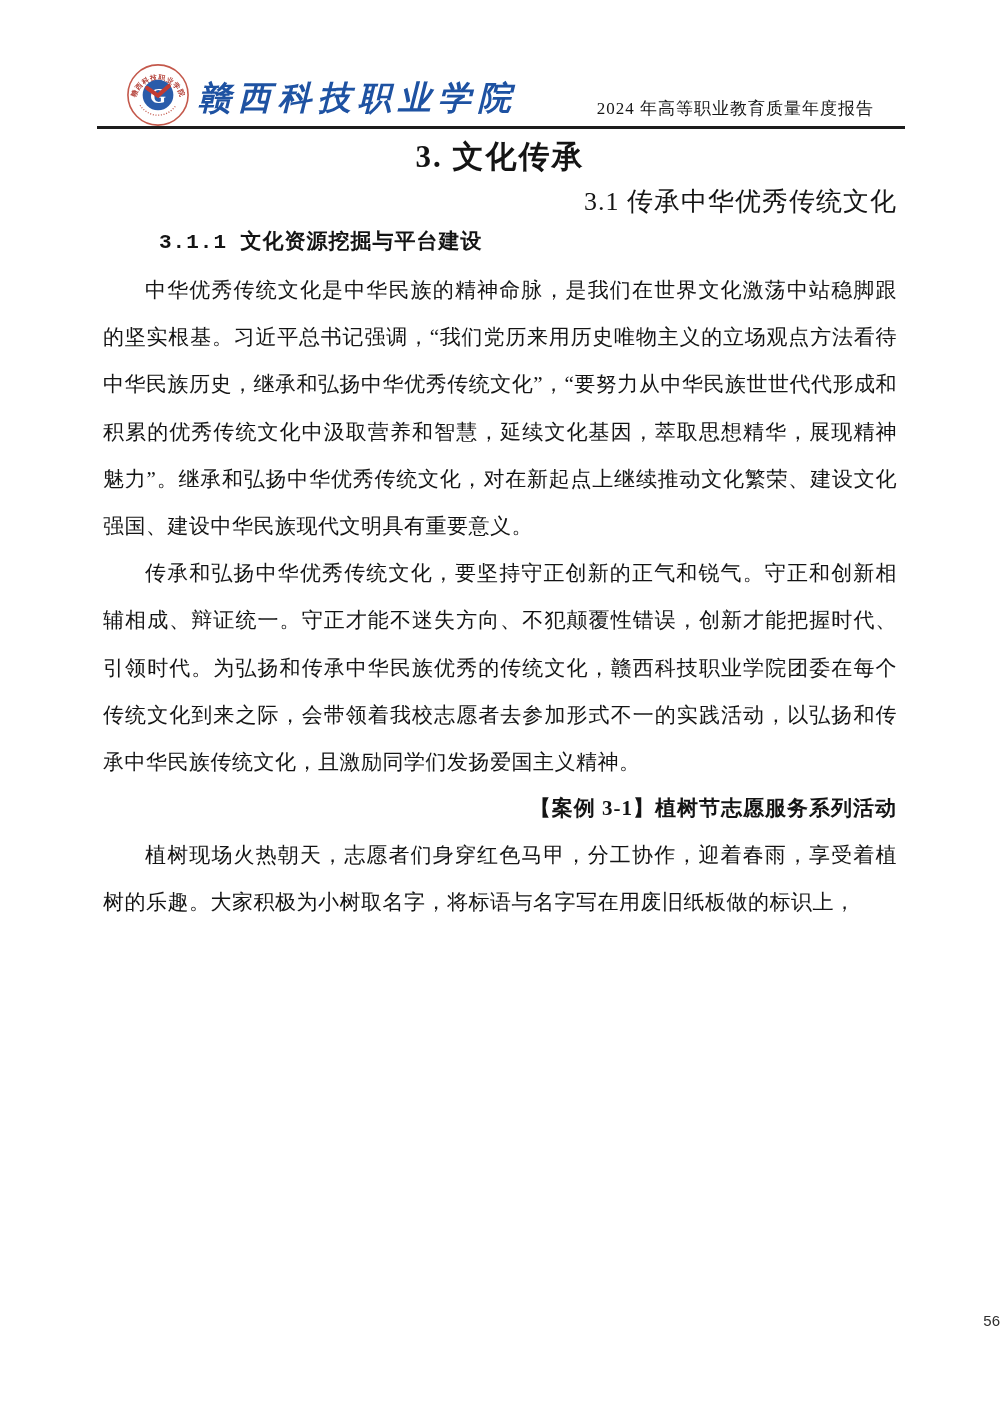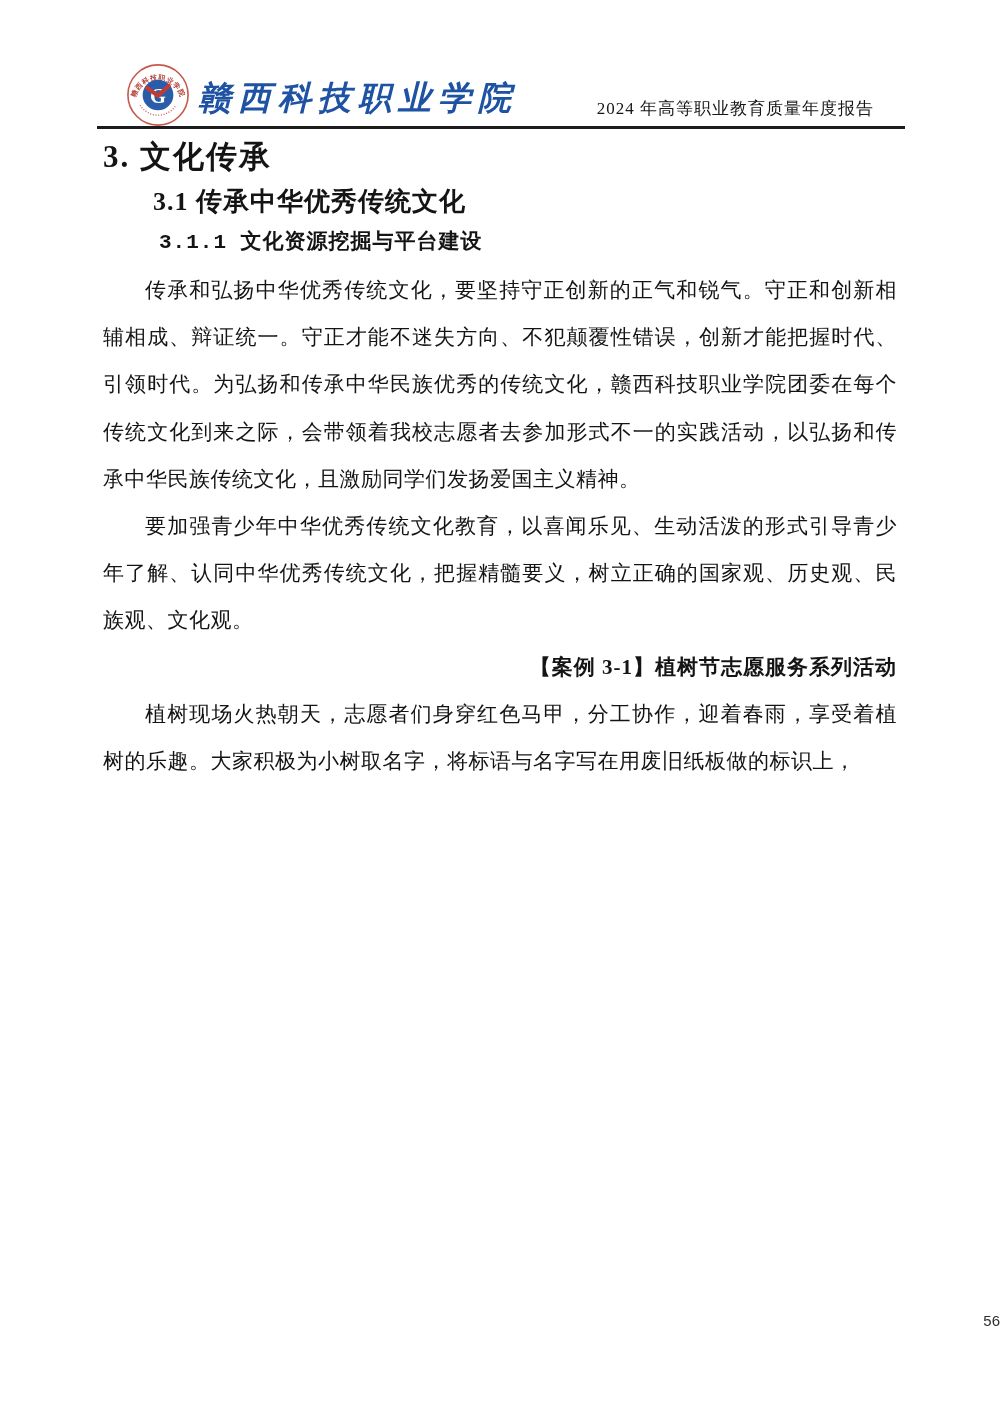--- a/index.html
+++ b/index.html
@@ -21,25 +21,25 @@
     font-family:"Liberation Serif","DejaVu Serif",serif;
   }
   .report-title{
     position:absolute;top:97px;right:126px;
     font-size:17px;color:#161616;letter-spacing:1px;white-space:nowrap;text-align:center;
   }
 
   
   .content{position:absolute;top:134px;left:103px;width:794px;}
   .chapter-title{
-    font-size:31px;font-weight:700;
+    font-size:31px;font-weight:700;text-align:center;
     margin:2px 0 4px;letter-spacing:2px;
   }
   .section-heading{
-    font-size:26px;font-weight:700;margin:6px 0 8px 50px;letter-spacing:1px;
+    font-size:26px;font-weight:400;margin:6px 0 8px 50px;letter-spacing:1px;text-align:right;
   }
   .subsection-heading{
     font-size:21px;font-weight:700;margin:8px 0 12px 56px;letter-spacing:1px;font-family:Liberation Mono, monospace;
   }
   .case-heading{
     font-size:21px;font-weight:700;margin:8px 0 10px 37px;letter-spacing:1px;text-align:right;
   }
   .paragraph{
     font-size:21px;line-height:47.2px;margin:0;
     text-indent:2em;text-align:justify;letter-spacing:0.5px;
@@ -73,21 +73,21 @@
     </div>
     <div class="college-name">赣西科技职业学院</div>
     <div class="report-title">2024 年高等职业教育质量年度报告</div>
     <div class="header-rule"></div>
   </div>
 
   <main class="content">
       <h1 class="chapter-title">3. 文化传承</h1>
       <h2 class="section-heading">3.1 传承中华优秀传统文化</h2>
       <h3 class="subsection-heading">3.1.1 文化资源挖掘与平台建设</h3>
+      <p class="paragraph">中华优秀传统文化是中华民族的精神命脉，是我们在世界文化激荡中站稳脚跟的坚实根基。习近平总书记强调，“我们党历来用历史唯物主义的立场观点方法看待中华民族历史，继承和弘扬中华优秀传统文化”，“要努力从中华民族世世代代形成和积累的优秀传统文化中汲取营养和智慧，延续文化基因，萃取思想精华，展现精神魅力”。继承和弘扬中华优秀传统文化，对在新起点上继续推动文化繁荣、建设文化强国、建设中华民族现代文明具有重要意义。</p>
       <p class="paragraph">传承和弘扬中华优秀传统文化，要坚持守正创新的正气和锐气。守正和创新相辅相成、辩证统一。守正才能不迷失方向、不犯颠覆性错误，创新才能把握时代、引领时代。为弘扬和传承中华民族优秀的传统文化，赣西科技职业学院团委在每个传统文化到来之际，会带领着我校志愿者去参加形式不一的实践活动，以弘扬和传承中华民族传统文化，且激励同学们发扬爱国主义精神。</p>
-      <p class="paragraph">要加强青少年中华优秀传统文化教育，以喜闻乐见、生动活泼的形式引导青少年了解、认同中华优秀传统文化，把握精髓要义，树立正确的国家观、历史观、民族观、文化观。</p>
       <div class="case-heading">【案例 3-1】植树节志愿服务系列活动</div>
       <p class="paragraph">植树现场火热朝天，志愿者们身穿红色马甲，分工协作，迎着春雨，享受着植树的乐趣。大家积极为小树取名字，将标语与名字写在用废旧纸板做的标识上，</p>
     </main>
 
   <div class="footer">56</div>
 
 </div>
 
 </body></html>

